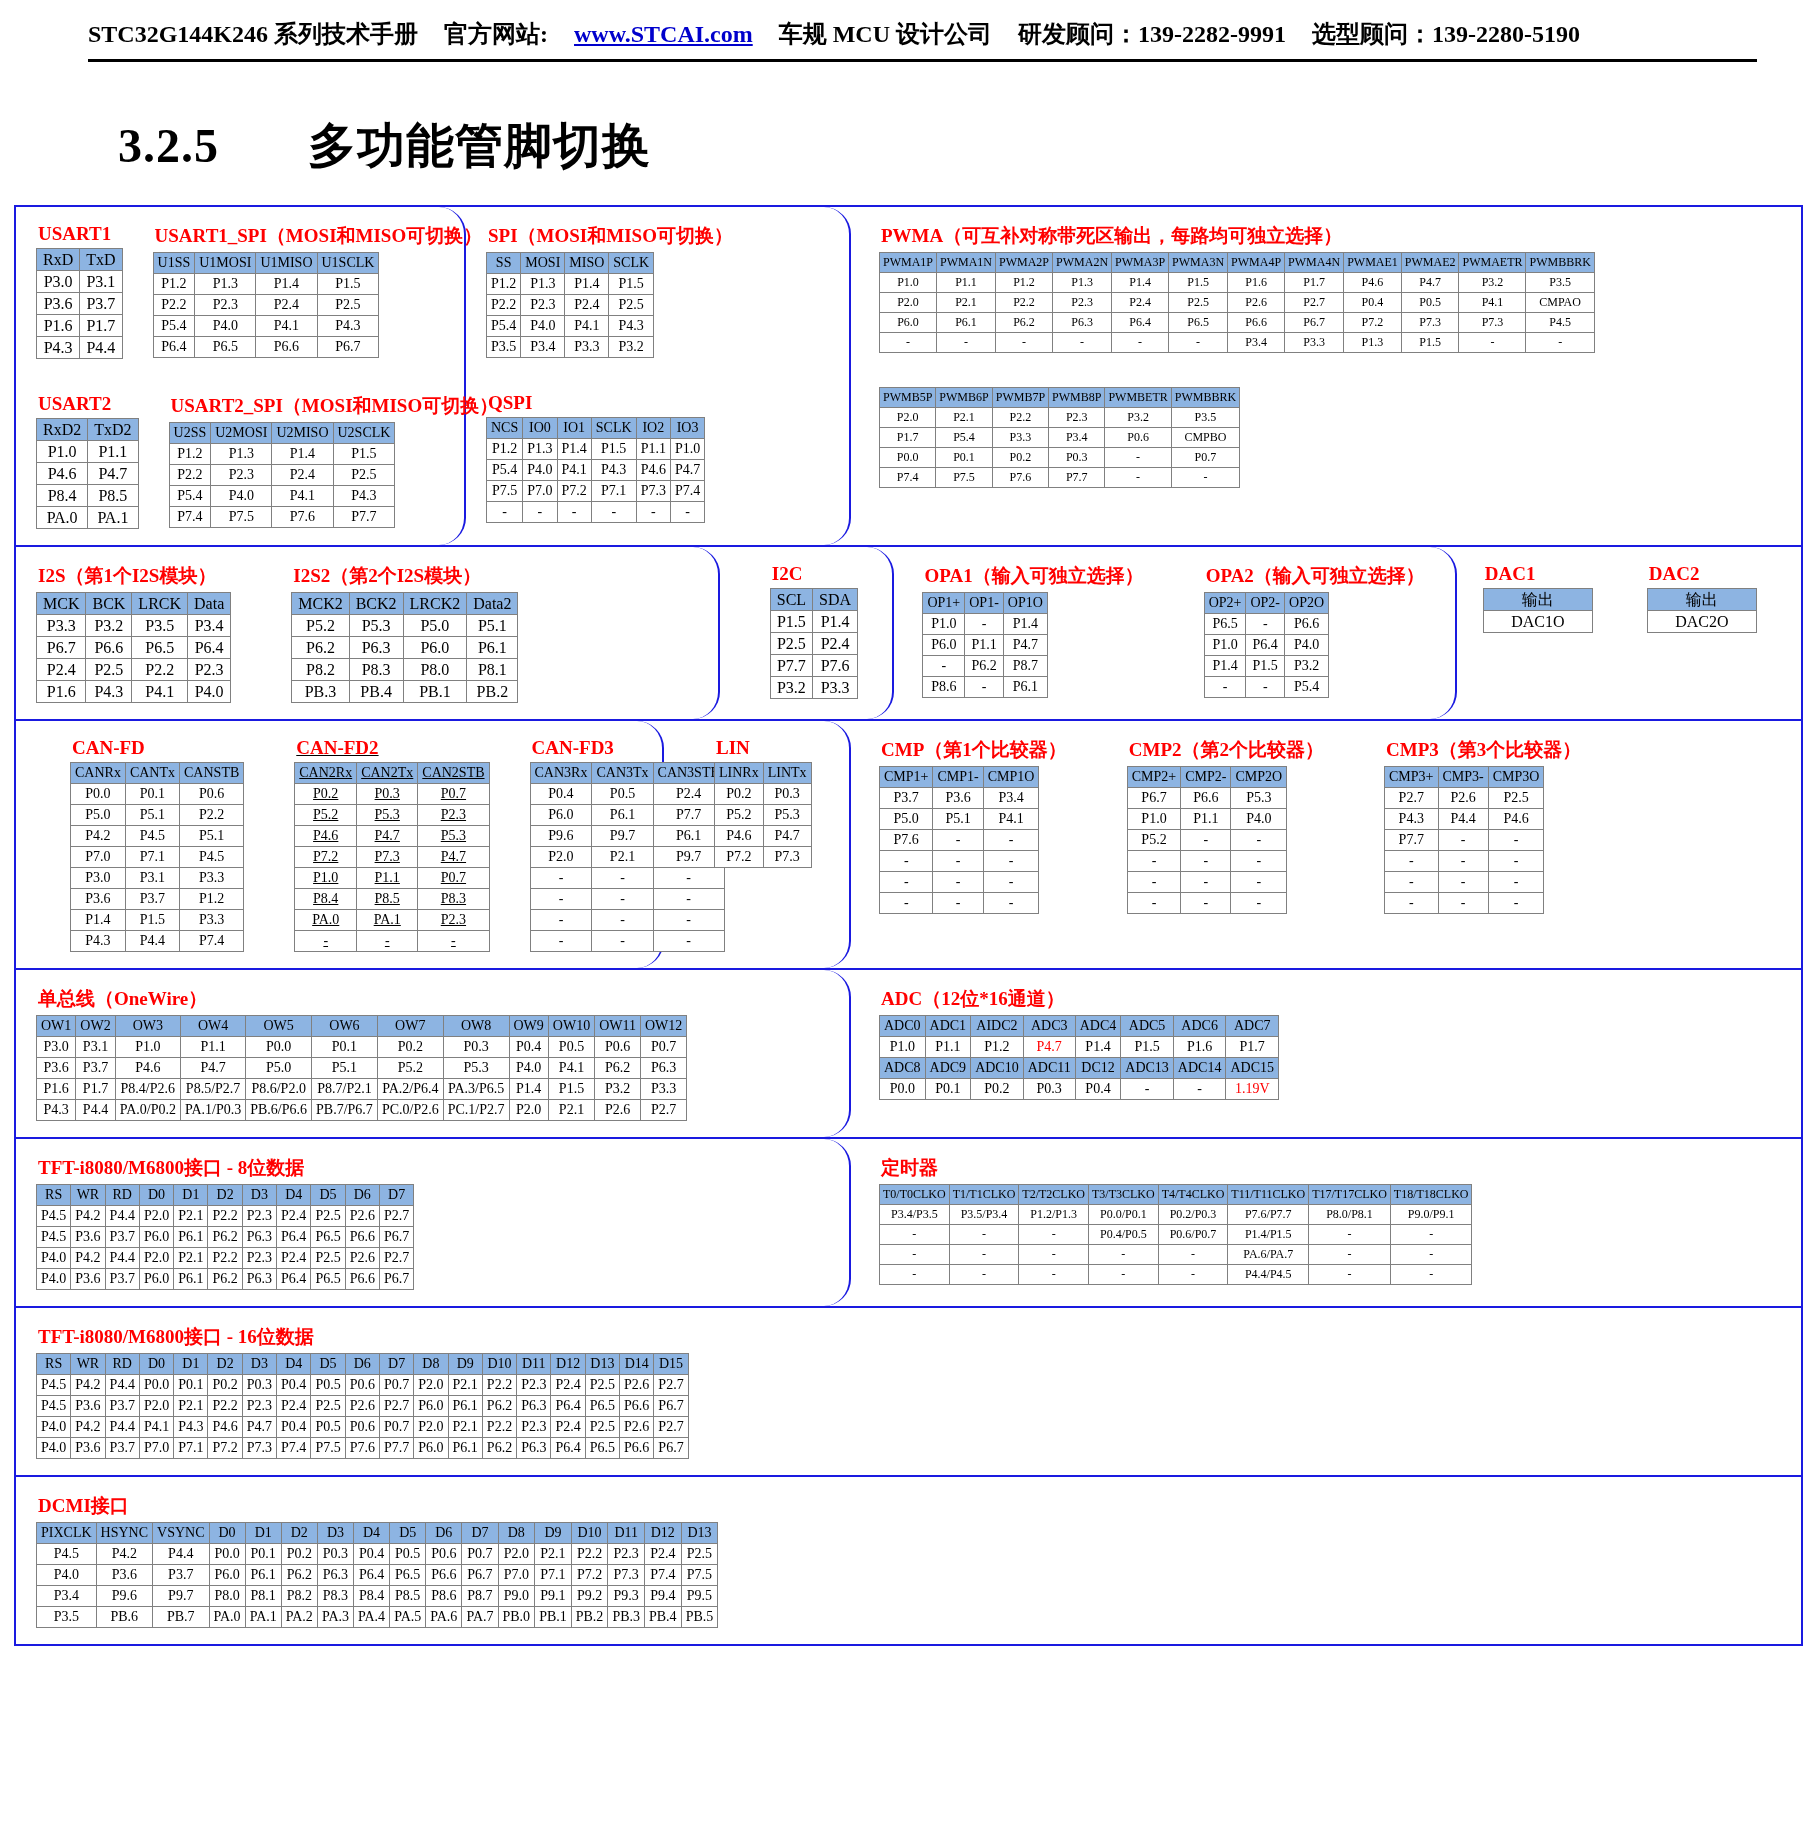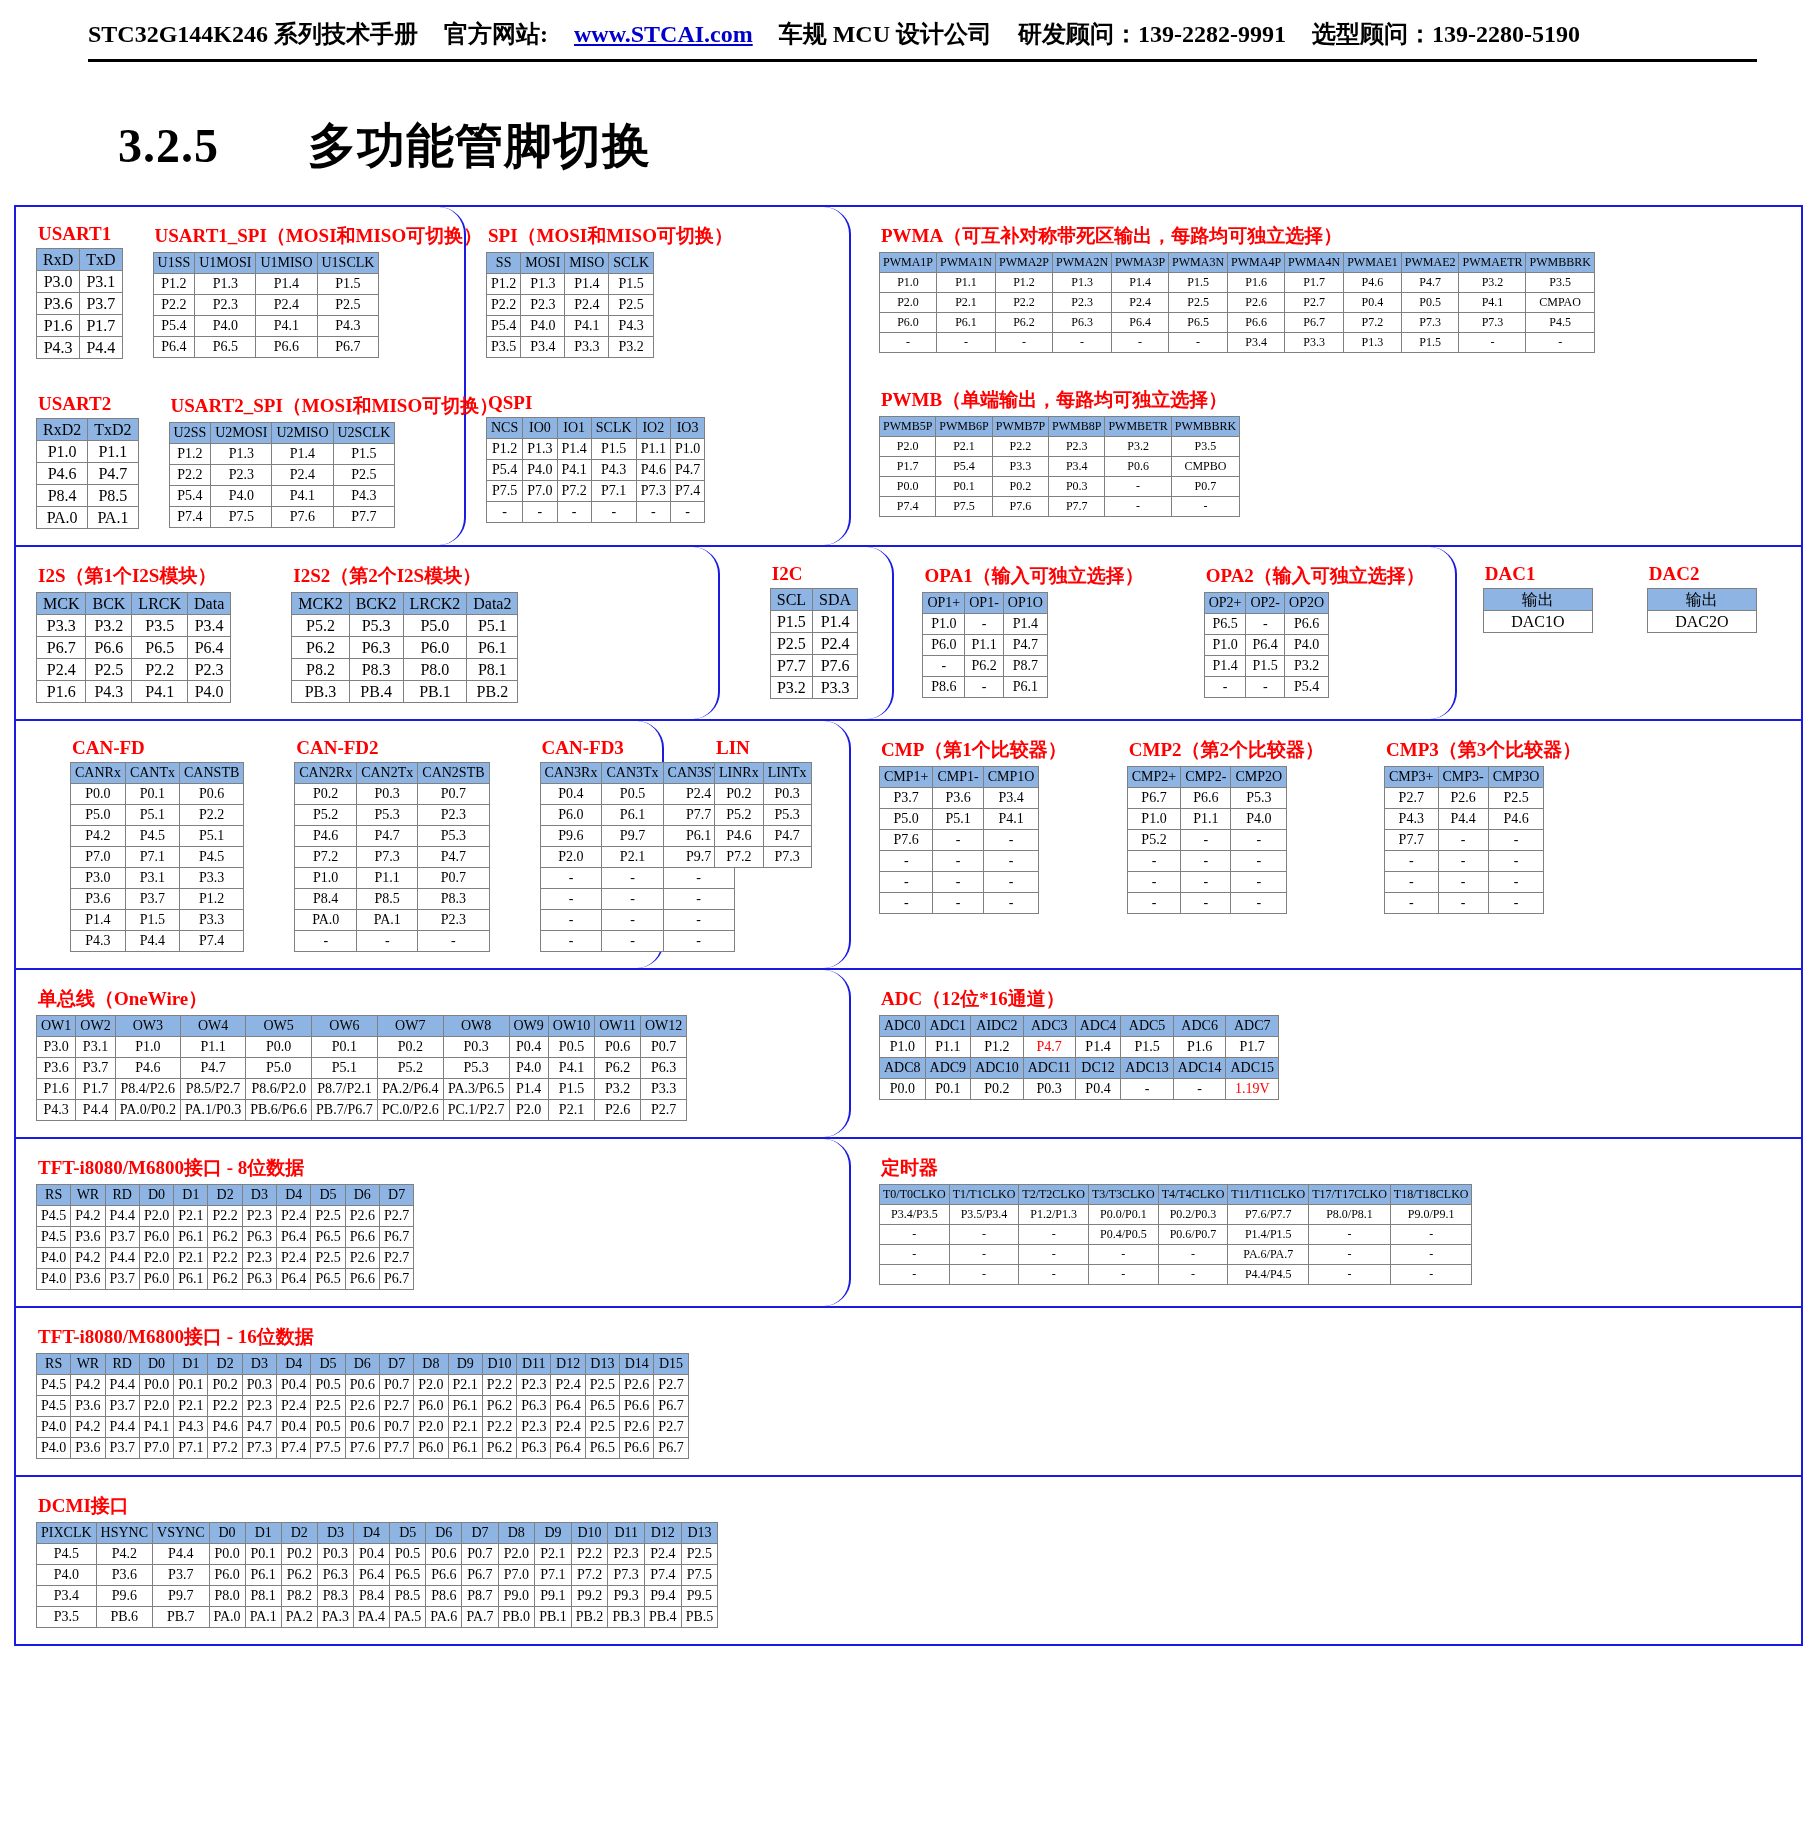--- a/index.html
+++ b/index.html
@@ -426,21 +426,20 @@
                 <td>P3.3</td>
                 <td>P1.3</td>
                 <td>P1.5</td>
                 <td>-</td>
                 <td>-</td>
               </tr>
             </tbody>
           </table>
       </div>
       <div class="mt34">
-        <div class="tbl-title">PWMB（单端输出，每路均可独立选择）</div>
         <table class="pin xs">
             <thead>
               <tr>
                 <th>PWMB5P</th>
                 <th>PWMB6P</th>
                 <th>PWMB7P</th>
                 <th>PWMB8P</th>
                 <th>PWMBETR</th>
                 <th>PWMBBRK</th>
               </tr>
@@ -757,21 +756,21 @@
                   <td>P3.3</td>
                 </tr>
                 <tr>
                   <td>P4.3</td>
                   <td>P4.4</td>
                   <td>P7.4</td>
                 </tr>
               </tbody>
             </table>
         </div>
-        <div class="grp" style="margin-right:50px;">
+        <div class="grp" style="margin-right:40px;text-decoration:underline;">
           <div class="tbl-title">CAN-FD2</div>
           <table class="pin sm">
               <thead>
                 <tr>
                   <th>CAN2Rx</th>
                   <th>CAN2Tx</th>
                   <th>CAN2STB</th>
                 </tr>
               </thead>
               <tbody>

